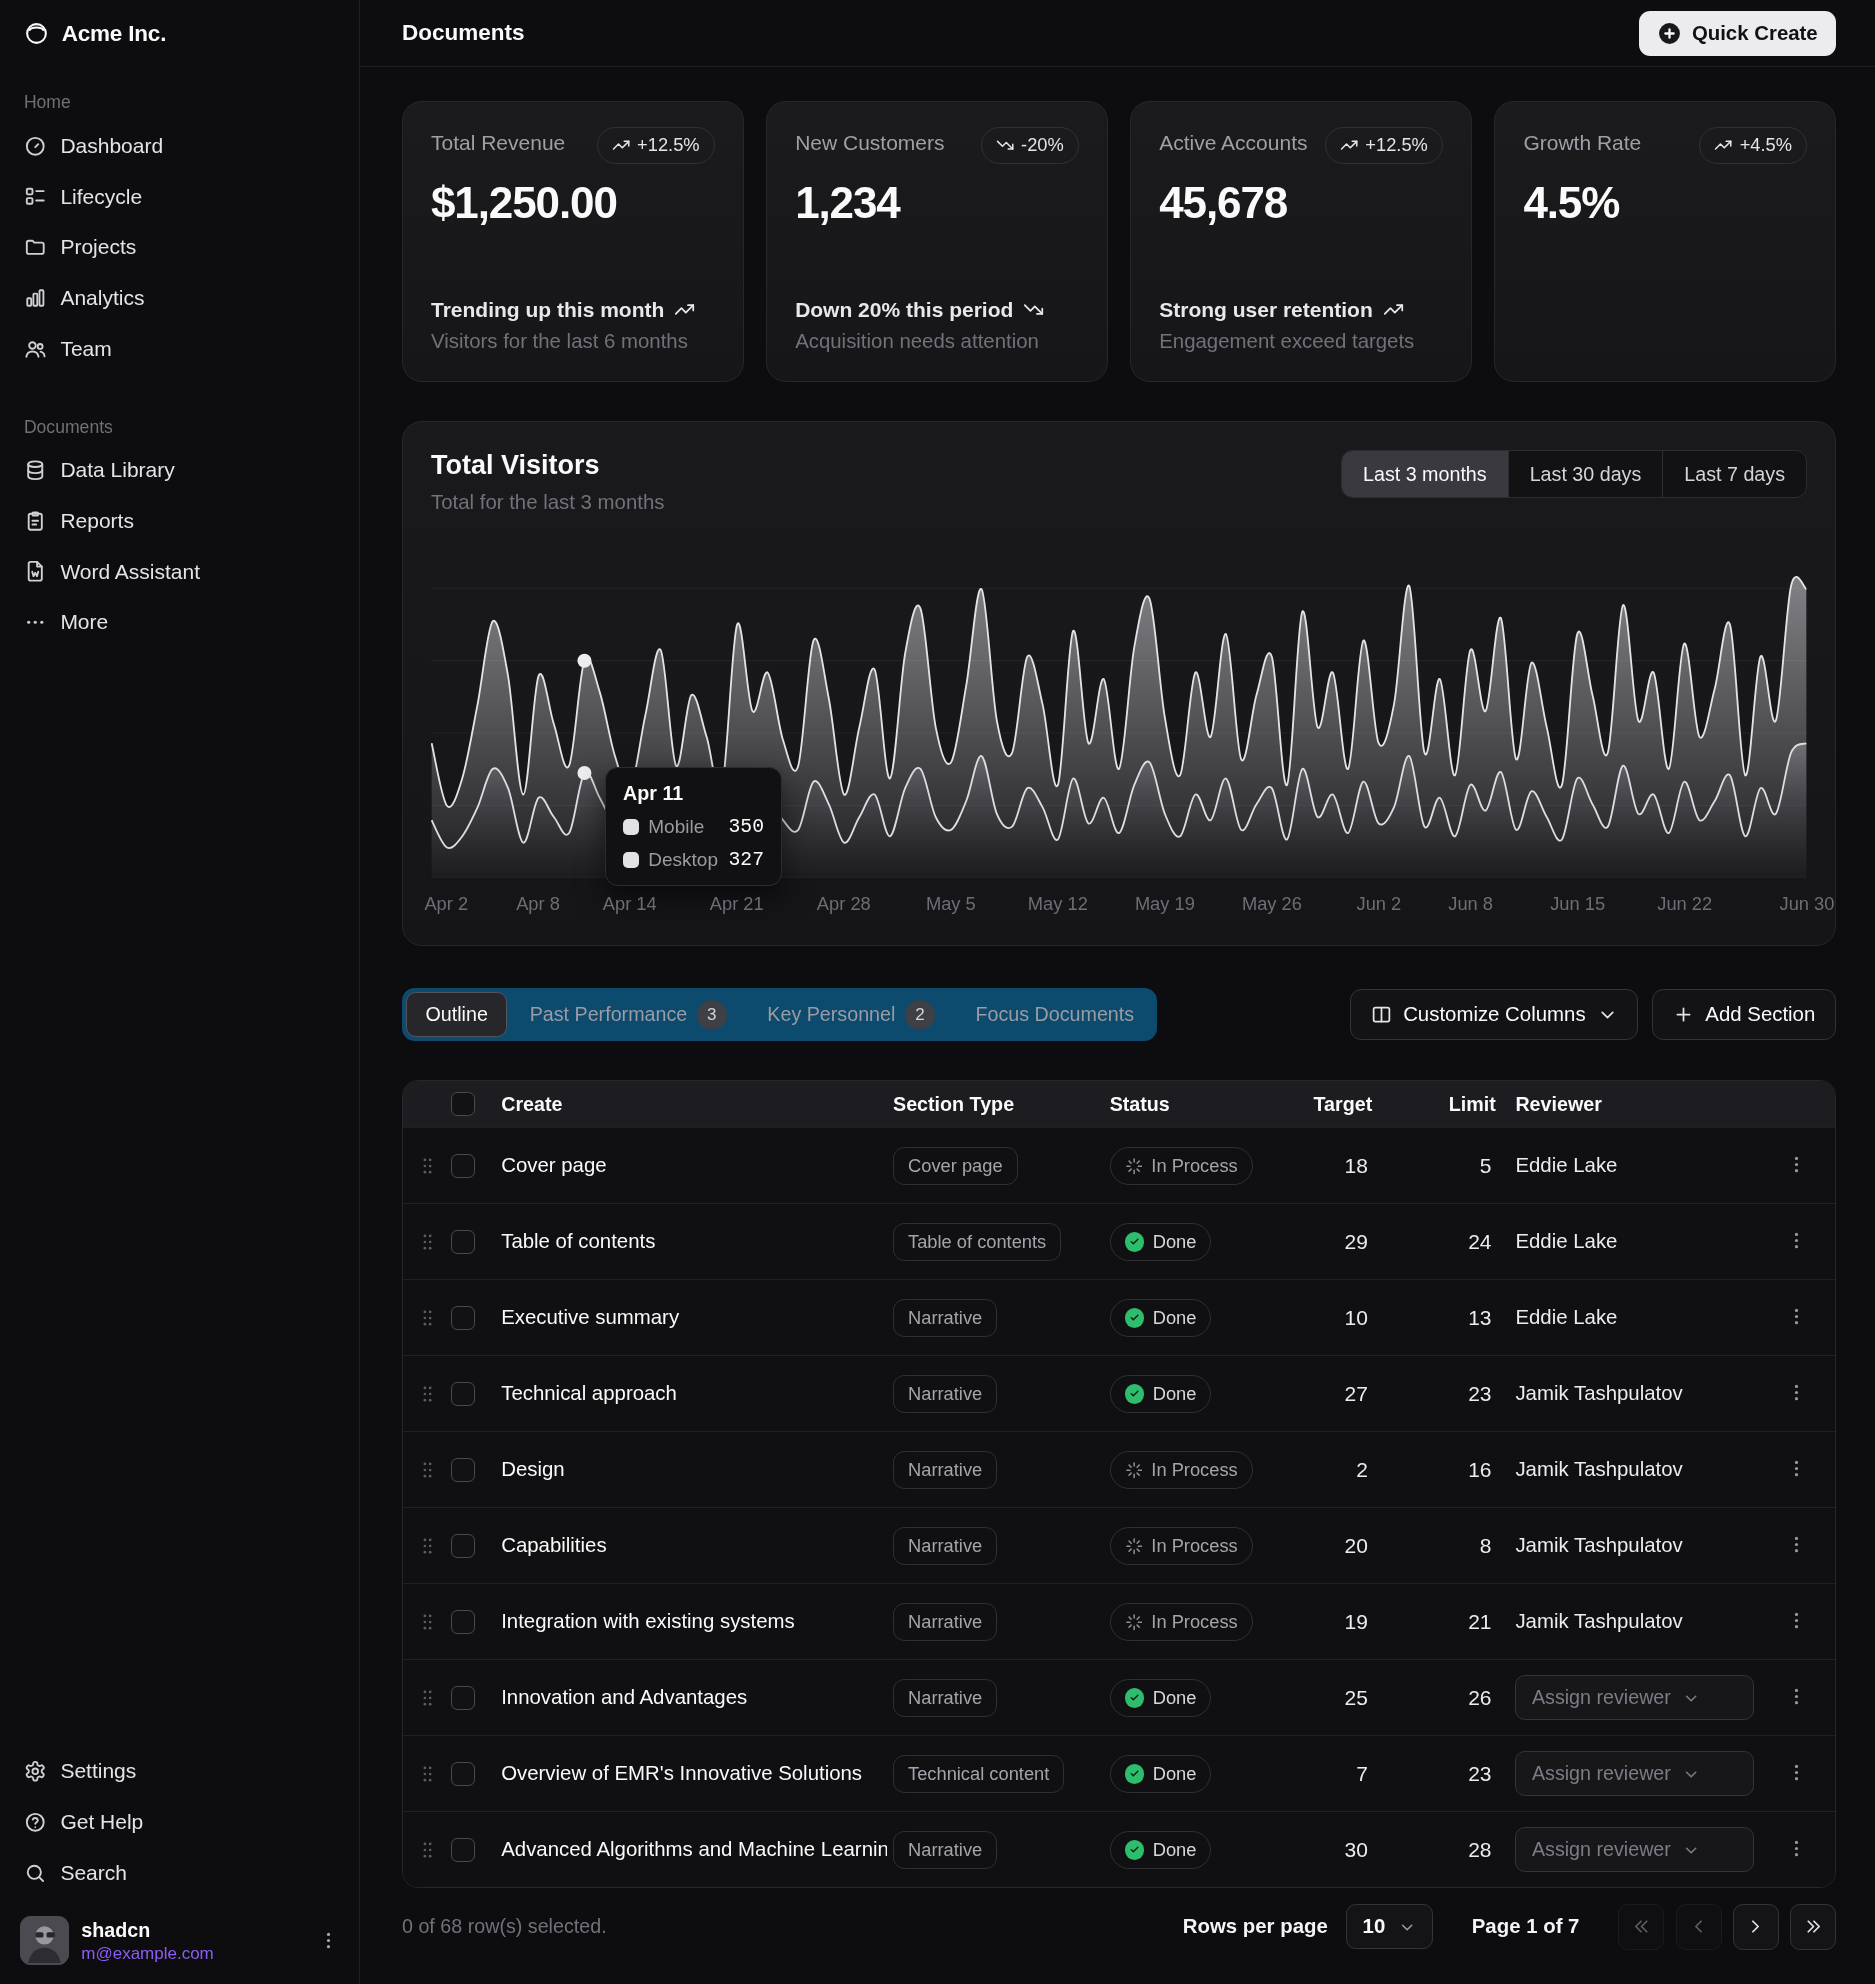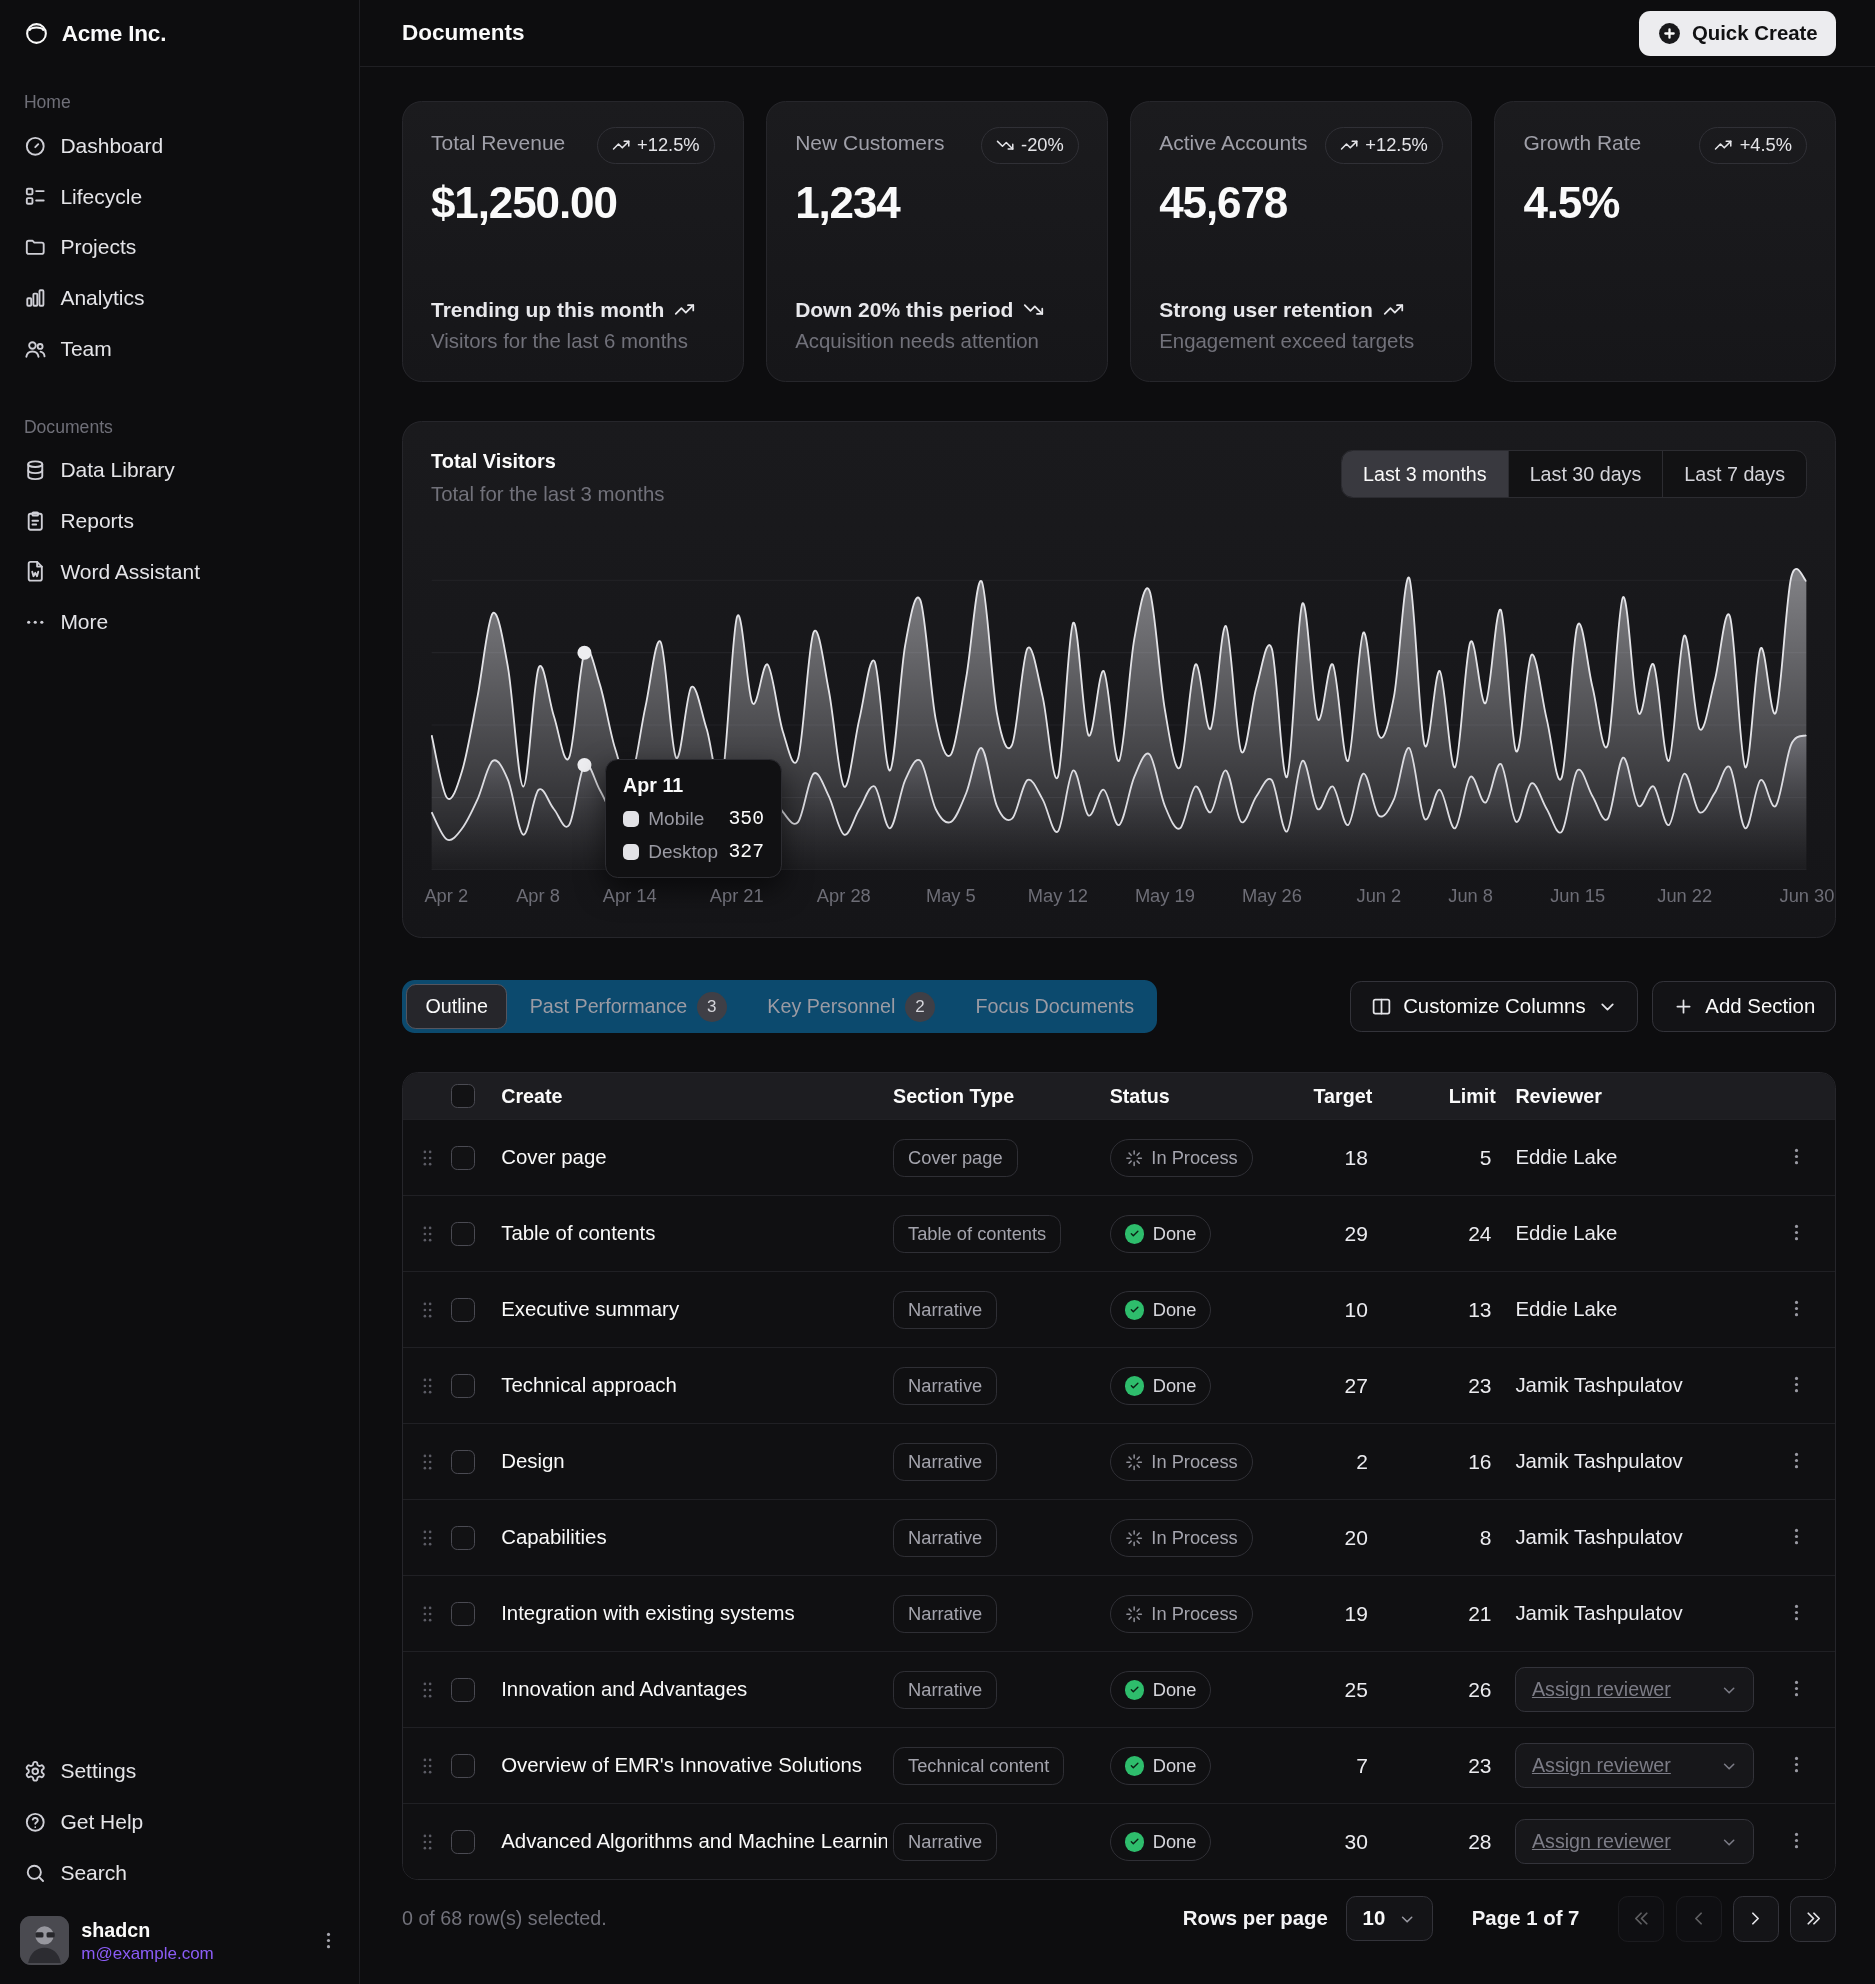--- a/index.html
+++ b/index.html
@@ -43,21 +43,21 @@
   .trend-badge .icon { width:18.3px; height:18.3px; }
   .card-value { font-size:44px; font-weight:600; letter-spacing:-1.1px; margin-top:14px; }
   .card-foot { margin-top:auto; }
   .foot-main { display:flex; align-items:center; gap:9.8px; font-size:21px; font-weight:600; color:#e8e8ec; }
   .foot-main .icon { width:21px; height:21px; }
   .foot-sub { font-size:20.4px; color:#71717a; margin-top:8.4px; }
 
   
   .chart-card { margin-top:39px; background:linear-gradient(180deg,#1a1a1d 0%,#151518 100%); border:0.7px solid #26262b; border-radius:19.7px; padding:28px; position:relative; }
   .chart-head { display:flex; align-items:flex-start; justify-content:space-between; }
-  .chart-title { font-size:20px; font-weight:600; }
+  .chart-title { font-size:27px; font-weight:600; }
   .chart-sub { font-size:20.4px; color:#71717a; margin-top:9.8px; }
   .segmented { display:flex; border:0.7px solid #2c2c31; border-radius:11.2px; overflow:hidden; background:#121214; }
   .segment { height:46px; display:flex; align-items:center; padding:0 21px; font-size:19.7px; color:#d4d4da; cursor:pointer; border-left:0.7px solid #2c2c31; }
   .segment:first-child { border-left:none; }
   .segment.active { background:#39393f; color:#fafafa; }
   .chart-area { position:relative; margin-top:27px; height:337px; }
   .chart-area svg.plot { display:block; }
   .ticks { position:relative; height:29.5px; margin-top:9.8px; }
   .tick { position:absolute; top:5.6px; transform:translateX(-50%); font-size:18.3px; color:#6d6d76; white-space:nowrap; }
   .chart-tooltip { position:absolute; left:174px; top:226px; width:177px; background:#111113; border:0.7px solid #2c2c31; border-radius:12.7px; padding:14px 17px; box-shadow:0 11.2px 28px rgba(0,0,0,.55); }
@@ -87,21 +87,21 @@
   .row-name { font-size:20.4px; font-weight:500; color:#fafafa; white-space:nowrap; overflow:hidden; }
   .grip { width:21px; height:24px; color:#5c5c65; cursor:grab; }
   .checkbox { width:24px; height:24px; border:1.4px solid #4a4a52; border-radius:6.3px; background:#121214; cursor:pointer; }
   .pill { display:inline-flex; align-items:center; gap:8.4px; border:0.7px solid #2f2f35; border-radius:11.2px; padding:7px 14px; font-size:18.3px; color:#a4a4ad; max-width:100%; white-space:nowrap; }
   .status-pill { border-radius:702px; }
   .status-pill .icon { width:18.3px; height:18.3px; color:#8f8f98; }
   .status-pill.done { color:#d6d6dc; }
   .done-dot { width:19.7px; height:19.7px; border-radius:50%; background:#2ebd6c; display:flex; align-items:center; justify-content:center; flex:none; }
   .done-dot svg { width:11.2px; height:11.2px; color:#0b2014; }
   .reviewer-text { font-size:20.4px; color:#ececf0; }
-  .assign-select { display:flex; align-items:center; justify-content:space-between; gap:11.2px; width:239px; height:45px; border:0.7px solid #33333a; background:#17171a; border-radius:9.8px; padding:0 15.5px; font-size:19.7px; color:#7c7c86; cursor:pointer;text-decoration:underline; }
+  .assign-select { display:flex; align-items:center; justify-content:flex-start; gap:11.2px; width:239px; height:45px; border:0.7px solid #33333a; background:#17171a; border-radius:9.8px; padding:0 15.5px; font-size:19.7px; color:#7c7c86; cursor:pointer; }
   .assign-select .icon { width:18.3px; height:18.3px; color:#7c7c86; }
   .kebab-btn { width:28px; height:28px; color:#9a9aa3; background:none; border:none; cursor:pointer; padding:0; }
   .kebab-btn svg { width:21px; height:21px; }
 
   
   .table-footer { display:flex; align-items:center; margin-top:15.5px; padding-bottom:25px; }
   .selected-text { font-size:19.7px; color:#71717a; }
   .footer-right { margin-left:auto; display:flex; align-items:center; gap:39px; }
   .rpp { display:flex; align-items:center; gap:18.3px; font-size:20.4px; font-weight:600; color:#f4f4f6; }
   .rpp-select { display:flex; align-items:center; gap:12.7px; height:45px; border:0.7px solid #33333a; background:#141417; border-radius:9.8px; padding:0 15.5px; font-size:20.4px; color:#fafafa; cursor:pointer; }

